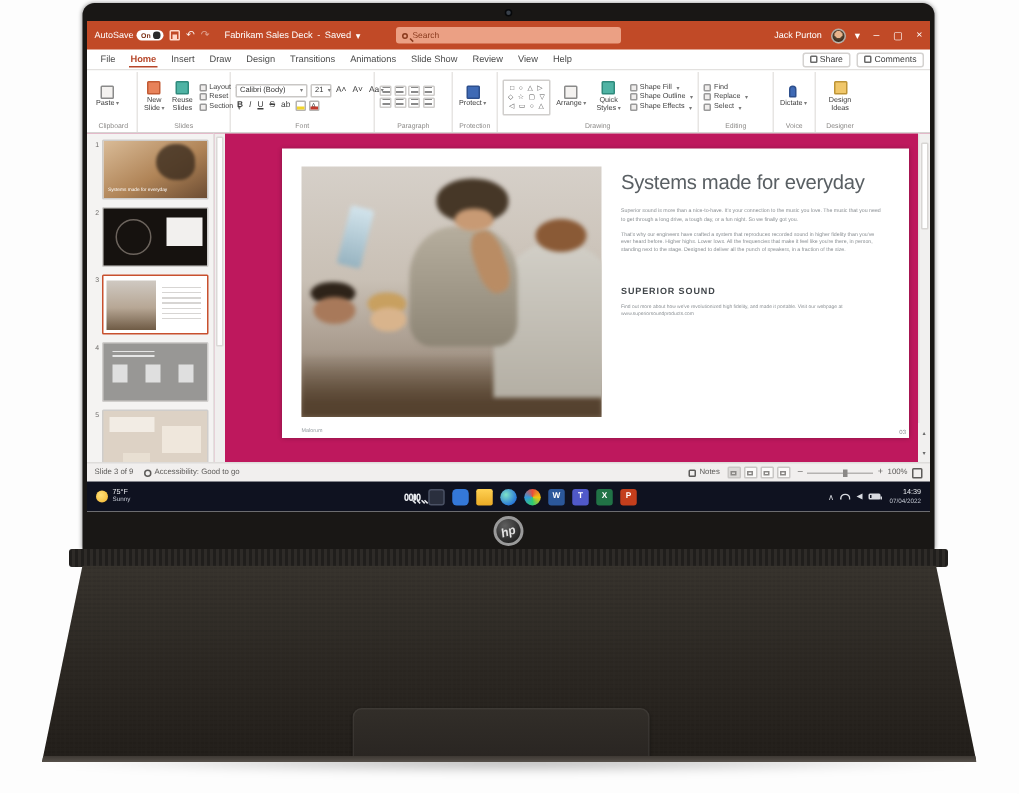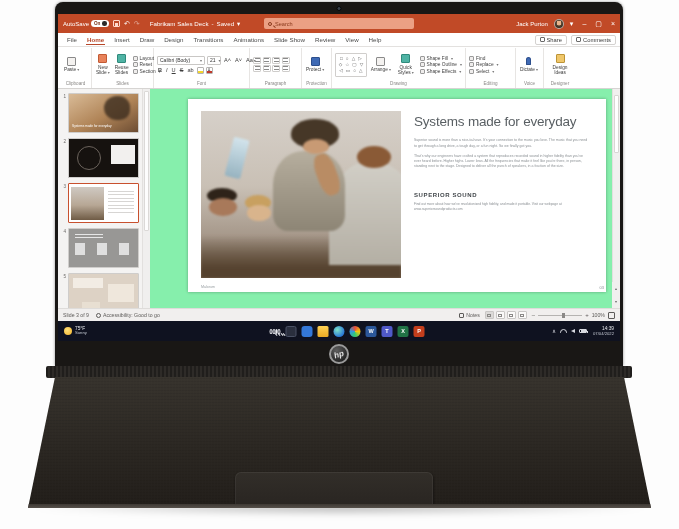--- a/index.html
+++ b/index.html
@@ -104,21 +104,21 @@
   .pgrid{display:grid;grid-template-columns:repeat(4,8px);grid-auto-rows:7px;gap:1.5px;}
   .pbtn{border:1px solid #cfcdcb;border-radius:1px;background:
         repeating-linear-gradient(0deg,transparent 0 1px,#8a8a8a 1px 2px,transparent 2px 3px);
         background-size:5px 5px;background-position:center;background-repeat:no-repeat;}
   .shapebox{width:46px;border:1px solid #d0cecc;border-radius:1px;display:flex;flex-wrap:wrap;
             align-content:center;justify-content:center;gap:1px 3px;font-size:4.6px;color:#555;
             height:24px;padding:1px;}
   .editrows{display:flex;flex-direction:column;gap:1.5px;justify-content:center;}
 
   
-  .work{display:flex;height:219px;background:#86efac;}
+  .work{display:flex;height:219px;background:#be185d;}
   .thumbs{width:85px;background:#f4f3f2;padding:4px 2px 0 3px;border-right:1px solid #e2e0de;overflow:hidden;flex:none;}
   .thumbrow{display:flex;gap:2px;margin-bottom:5px;align-items:flex-start;}
   .tnum{font-size:4.6px;color:#6d6b69;width:5px;text-align:right;padding-top:1px;flex:none;}
   .thumb{width:71px;height:40px;background:#fff;border:1px solid #cfcdcb;border-radius:1px;
          position:relative;overflow:hidden;flex:none;}
   .thumb.sel{border:1.5px solid #c8502e;}
   .tmini{position:absolute;left:3px;bottom:3px;color:#fff;font-size:3.2px;line-height:1.1;width:60%;}
   .v1{background:linear-gradient(150deg,#d9bb97 0%,#b08457 55%,#6d4d33 100%);}
   .v1::before{content:"";position:absolute;right:8px;top:2px;width:26px;height:24px;border-radius:50% 45% 40% 50%;
               background:#3c2d1f;opacity:.8;filter:blur(1px);}

